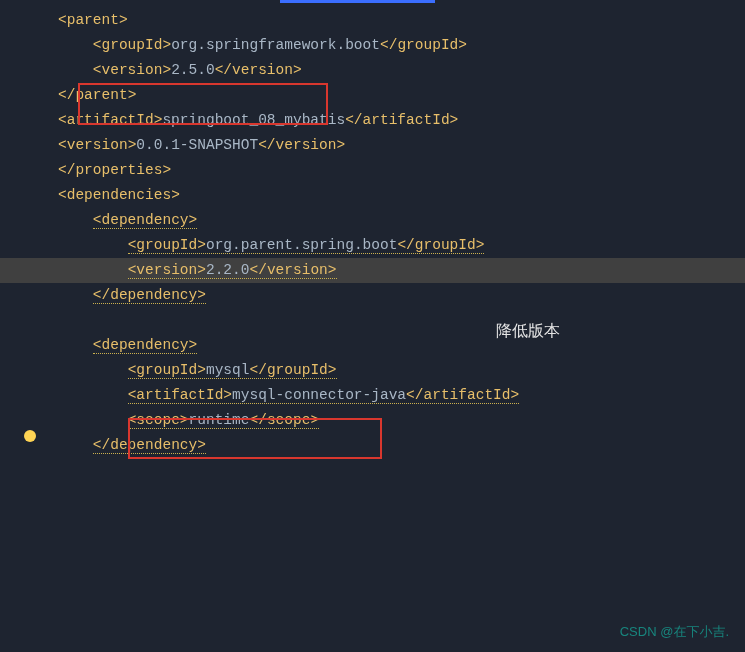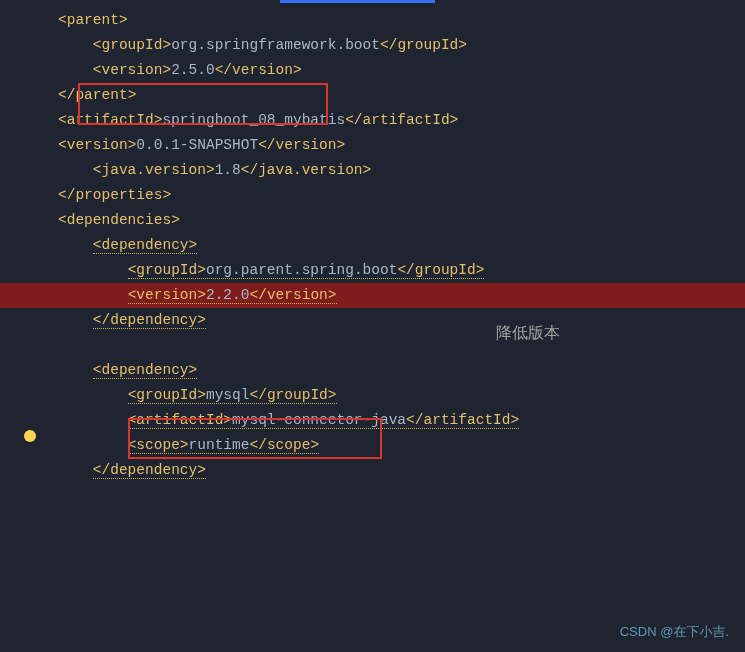--- a/index.html
+++ b/index.html
@@ -2,25 +2,25 @@
 <html><head>
 <meta charset="utf-8">
 <style>
   html,body{margin:0;padding:0;background:#1e2430;font-family:Consolas,'Courier New',monospace;font-size:14.5px;line-height:25px;color:#a9b7c6;width:745px;height:652px;overflow:hidden;position:relative}
   .editor{padding:8px 0 0 0;position:relative}
   .top-tab{position:absolute;top:0;left:280px;width:155px;height:3px;background:#3b6eff}
   .line{white-space:pre;position:relative;padding-left:58px}   
   .tn{color:#e8bf6a}  
   .br{color:#e8bf6a}  
   .tx{color:#a9b7c6}
-  .hl{background:#7f1d1d}
+  .hl{background:#404040}
   .box1{position:absolute;border:2px solid #d9372e;left:78px;top:83px;width:246px;height:38px;pointer-events:none}
   .box2{position:absolute;border:2px solid #d9372e;left:128px;top:418px;width:250px;height:37px;pointer-events:none}
-  .anno{position:absolute;color:#a3a3a3;font-family:Liberation Serif, serif;font-size:16px;left:496px;top:320px}
-  .wm{position:absolute;right:16px;bottom:8px;color:#7dd3fc;font-family:Arial,"Microsoft YaHei",sans-serif;font-size:13px;opacity:.65}
+  .anno{position:absolute;color:#e5e5e5;font-family:Liberation Mono, monospace;font-size:16px;left:496px;top:320px}
+  .wm{position:absolute;right:16px;bottom:8px;color:#14b8a6;font-family:Arial,"Microsoft YaHei",sans-serif;font-size:13px;opacity:.65}
   .bulb{position:absolute;left:24px;top:430px;width:12px;height:12px;background:#ffd454;border-radius:50%}
   .under{border-bottom:1px dotted #ccb14e}
 </style>
 </head>
 <body>
 
 <div class="editor">
   <div class="top-tab"></div>
 
   <div class="line"><span class="br">&lt;</span><span class="tn">parent</span><span class="br">&gt;</span></div>
@@ -31,21 +31,20 @@
   <div class="line">    <span class="br">&lt;</span><span class="tn">version</span><span class="br">&gt;</span><span class="tx">2.5.0</span><span class="br">&lt;/</span><span class="tn">version</span><span class="br">&gt;</span></div>
 
   <div class="line"><span class="br">&lt;/</span><span class="tn">parent</span><span class="br">&gt;</span></div>
 
 
   <div class="line"><span class="br">&lt;</span><span class="tn">artifactId</span><span class="br">&gt;</span><span class="tx">springboot_08_mybatis</span><span class="br">&lt;/</span><span class="tn">artifactId</span><span class="br">&gt;</span></div>
 
   <div class="line"><span class="br">&lt;</span><span class="tn">version</span><span class="br">&gt;</span><span class="tx">0.0.1-SNAPSHOT</span><span class="br">&lt;/</span><span class="tn">version</span><span class="br">&gt;</span></div>
 
 
-  <div class="line">    <span class="br">&lt;</span><span class="tn">java.version</span><span class="br">&gt;</span><span class="tx">1.8</span><span class="br">&lt;/</span><span class="tn">java.version</span><span class="br">&gt;</span></div>
 
   <div class="line"><span class="br">&lt;/</span><span class="tn">properties</span><span class="br">&gt;</span></div>
 
   <div class="line"><span class="br">&lt;</span><span class="tn">dependencies</span><span class="br">&gt;</span></div>
 
   <div class="line">    <span class="under"><span class="br">&lt;</span><span class="tn">dependency</span><span class="br">&gt;</span></span></div>
 
   <div class="line">        <span class="under"><span class="br">&lt;</span><span class="tn">groupId</span><span class="br">&gt;</span><span class="tx">org.parent.spring.boot</span><span class="br">&lt;/</span><span class="tn">groupId</span><span class="br">&gt;</span></span></div>
 
 

